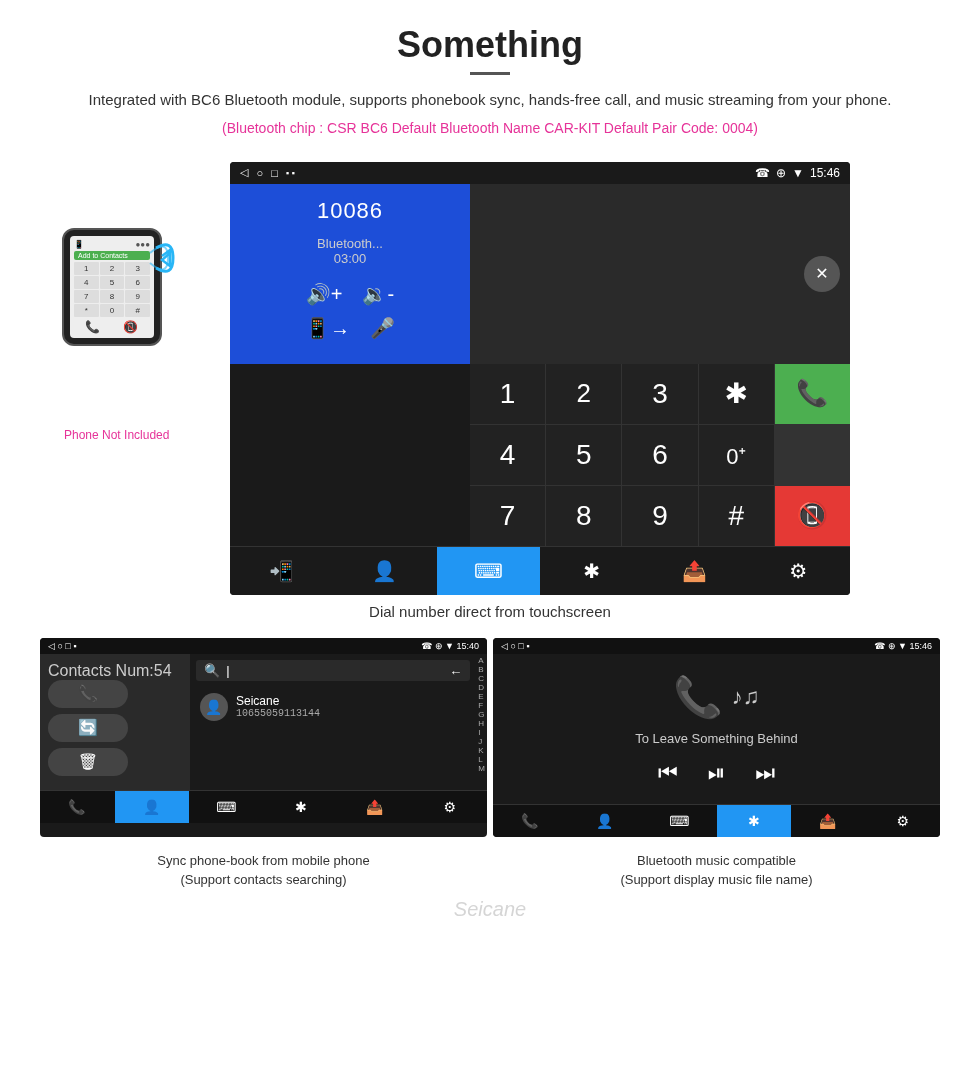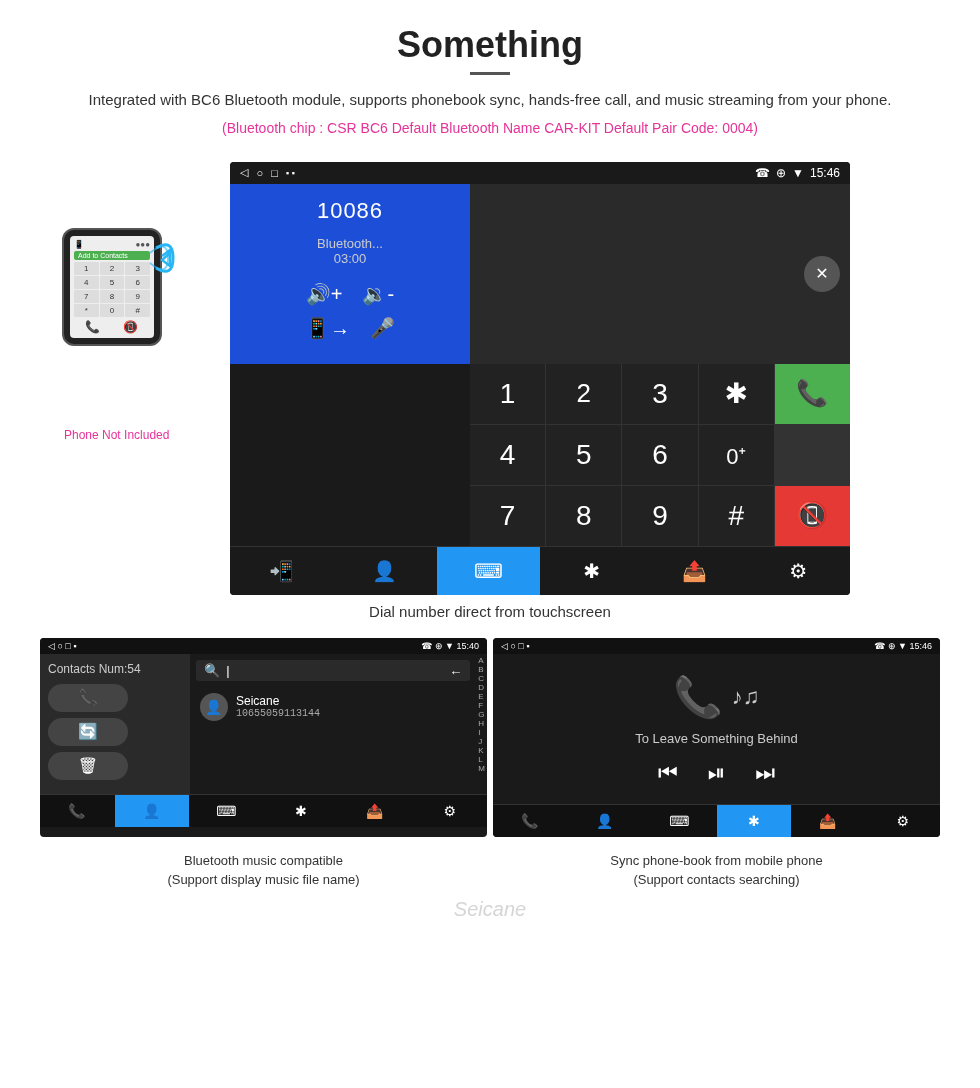--- a/index.html
+++ b/index.html
@@ -195,22 +195,21 @@
       display: flex;
       background: #1a1a1a;
     }
     .contacts-left {
       width: 150px;
       background: #2a2a2a;
       padding: 8px;
     }
     .contacts-num-label {
       color: #ccc;
-      font-size: 12px;
-      margin-bottom: 8px;
+      font-size: 16px;
     }
     .contact-action-btn {
       background: #444;
       border-radius: 20px;
       color: #fff;
       font-size: 16px;
       display: flex;
       align-items: center;
       justify-content: center;
       width: 80px;
@@ -608,22 +607,22 @@
         <div class="small-nav-item active">✱</div>
         <div class="small-nav-item">📤</div>
         <div class="small-nav-item">⚙</div>
       </div>
     </div>
 
   </div>
 
   <div class="captions-row">
     <div class="caption-block">
+      <span>Sync phone-book from mobile phone<br>(Support contacts searching)</span>
+    </div>
+    <div class="caption-block">
       <span>Bluetooth music compatible<br>(Support display music file name)</span>
     </div>
-    <div class="caption-block">
-      <span>Sync phone-book from mobile phone<br>(Support contacts searching)</span>
-    </div>
   </div>
 
   <div class="watermark">Seicane</div>
 
 </div>
 
 </body></html>

